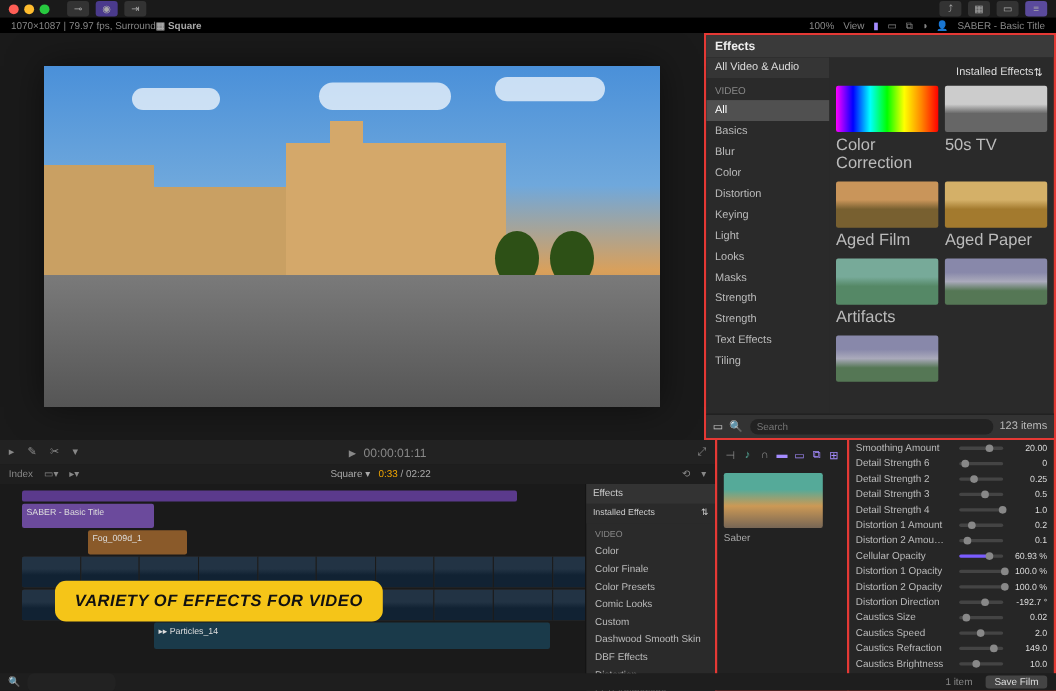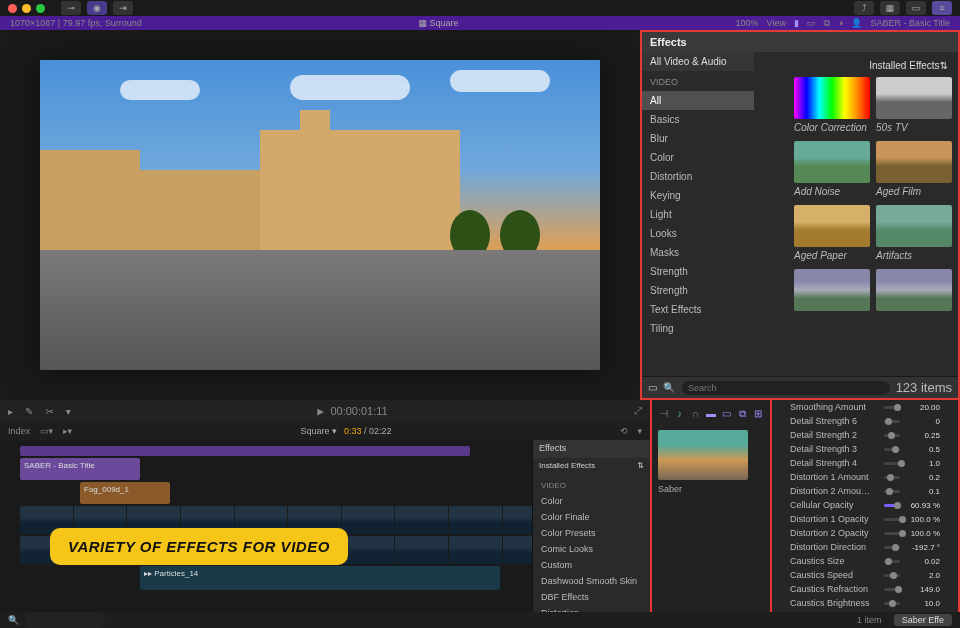--- a/index.html
+++ b/index.html
@@ -3,58 +3,58 @@
 <meta charset="utf-8">
 <style>
 * { margin:0; padding:0; box-sizing:border-box; font-family:-apple-system,BlinkMacSystemFont,"Helvetica Neue",Arial,sans-serif; }
 body { background:#1a1a1a; color:#ccc; font-size:10px; overflow:hidden; width:960px; height:628px; position:relative; }
 .toolbar { height:16px; background:#1a1a1a; display:flex; align-items:center; padding:0 8px; gap:6px; }
 .traffic { display:flex; gap:5px; margin-right:10px; }
 .dot { width:9px; height:9px; border-radius:50%; }
 .dot.r{background:#ff5f56;} .dot.y{background:#ffbd2e;} .dot.g{background:#27c93f;}
 .tb-btn { width:20px; height:14px; background:#333; border-radius:3px; display:flex; align-items:center; justify-content:center; color:#aaa; font-size:9px; }
 .tb-right { margin-left:auto; display:flex; gap:6px; }
-.infobar { height:14px; background:#4c1d95; display:flex; align-items:center; padding:0 10px; color:#888; font-size:9px; }
-.infobar .center { flex:1; text-align:center; color:#aaa; }
+.infobar { height:14px; background:#000000; display:flex; align-items:center; padding:0 10px; color:#888; font-size:9px; }
+.infobar .center { flex:1; text-align:left; color:#aaa;font-weight:bold; }
 .infobar .right { display:flex; gap:8px; align-items:center; }
 .main { display:flex; height:370px; }
 .viewer { flex:1; display:flex; align-items:center; justify-content:center; background:#1a1a1a; padding:20px; }
 .viewer-canvas { width:560px; height:310px; background:linear-gradient(to bottom,#4a90d9 0%,#6fa8dc 35%,#d9a05b 60%,#8a7355 100%); position:relative; overflow:hidden; box-shadow:0 0 30px rgba(0,0,0,0.5); }
 .sky-cloud { position:absolute; background:rgba(255,255,255,0.7); border-radius:20px; }
 .c1{top:20px;left:80px;width:80px;height:20px;} .c2{top:15px;left:250px;width:120px;height:25px;} .c3{top:10px;right:50px;width:100px;height:22px;}
 .building { position:absolute; bottom:100px; background:#c9a063; }
 .b1{left:0;width:100px;height:120px;} .b2{left:100px;width:120px;height:100px;} .b3{left:220px;width:200px;height:140px;background:#d4a86a;}
 .tower{position:absolute;bottom:200px;left:260px;width:30px;height:60px;background:#d4a86a;}
 .street{position:absolute;bottom:0;left:0;right:0;height:120px;background:linear-gradient(to bottom,#7a7a7a,#555);}
 .tree{position:absolute;bottom:110px;width:40px;height:50px;background:#2d5016;border-radius:50%;}
 .t1{right:60px;} .t2{right:110px;}
 .effects-panel { width:320px; background:#2a2a2a; border:2px solid #e53935; display:flex; flex-direction:column; }
 .ef-header { background:#3a3a3a; padding:4px 8px; font-size:11px; font-weight:600; color:#eee; }
-.ef-body { flex:1; display:flex; overflow:hidden;gap:34px; }
+.ef-body { flex:1; display:flex; overflow:hidden; }
 .ef-cats { width:112px; background:#2a2a2a; overflow-y:auto; }
 .ef-cat { padding:4px 8px; font-size:10px; color:#bbb; cursor:pointer; }
 .ef-cat.top { background:#353535; color:#ddd; }
 .ef-cat.section { color:#888; font-size:9px; text-transform:uppercase; padding-top:6px; }
 .ef-cat.active { background:#505050; color:#fff; }
 .ef-thumbs { flex:1; padding:6px; display:flex; flex-direction:column; }
 .ef-thumbs-head { font-size:10px; color:#ddd; display:flex; justify-content:flex-end; padding:2px 4px 6px; }
 .thumb-grid { display:grid; grid-template-columns:1fr 1fr; gap:8px 6px; }
 .thumb { display:flex; flex-direction:column; }
 .thumb-img { height:42px; border-radius:2px; }
-.thumb-label { font-size:10px; color:#bbb; margin-top:3px;font-style:italic; }
+.thumb-label { font-size:15px; color:#bbb; margin-top:3px; }
 .tg-rainbow{background:linear-gradient(to right,#f0f,#00f,#0ff,#0f0,#ff0,#f80,#f00);}
 .tg-bw{background:linear-gradient(to bottom,#ccc 40%,#666 60%);}
 .tg-noise{background:linear-gradient(to bottom,#6a9 40%,#585 60%);}
 .tg-aged{background:linear-gradient(to bottom,#c9955a 40%,#786030 60%);}
 .tg-paper{background:linear-gradient(to bottom,#d4b068 40%,#a37a2e 60%);}
 .tg-art{background:linear-gradient(to bottom,#7a9 40%,#586 60%);}
 .tg-mtn{background:linear-gradient(to bottom,#88a 30%,#aab 50%,#575 70%);}
 .ef-search { height:22px; background:#333; display:flex; align-items:center; padding:0 6px; gap:6px; border-top:1px solid #1a1a1a; }
 .ef-search input { flex:1; background:#222; border:none; color:#ccc; padding:2px 6px; font-size:9px; border-radius:8px; outline:none; }
-.ef-count { font-size:13px; color:#bbb; }
+.ef-count { font-size:10px; color:#bbb; }
 .lower { display:flex; height:228px; }
 .timeline { flex:1; background:#1a1a1a; display:flex; flex-direction:column; position:relative; }
 .tl-toolbar { height:22px; background:#222; display:flex; align-items:center; padding:0 8px; gap:12px; color:#888; }
 .tl-toolbar .tc { color:#888; font-family:monospace; font-size:11px; }
 .tl-idx { height:18px; background:#1e1e1e; display:flex; align-items:center; padding:0 8px; gap:10px; color:#888; font-size:9px; }
 .tl-idx .dur { color:#aaa; }
 .tl-idx .dur .cur { color:#f2a600; }
 .tl-tracks { flex:1; background:#1a1a1a; padding:4px 0; position:relative; overflow:hidden; }
 .track { height:22px; margin:2px 20px; border-radius:2px; position:relative; }
 .track.purple { background:#5b3a8c; }
@@ -69,21 +69,21 @@
 .tlb-head { height:18px; background:#333; padding:3px 6px; font-size:9px; color:#ccc; display:flex; justify-content:space-between; }
 .tlb-list { padding:2px 0; }
 .tlb-item { padding:3px 8px; font-size:9px; color:#bbb; }
 .clip-panel { width:120px; background:#222; border:2px solid #e53935; border-top:none; border-right:none; padding:6px; }
 .clip-panel .tools { height:18px; display:flex; gap:4px; align-items:center; margin-bottom:6px; }
 .clip-panel .tool { width:14px; height:14px; color:#888; font-size:10px; text-align:center; }
 .clip-panel .tool.active { color:#a58cff; }
 .clip-thumb { width:90px; height:50px; background:linear-gradient(to bottom,#5a9 30%,#c95 60%,#765 100%); border-radius:2px; }
 .clip-name { font-size:9px; color:#aaa; margin-top:4px; }
 .inspector { width:190px; background:#262626; border:2px solid #e53935; border-top:none; overflow-y:auto; font-size:9px; }
-.insp-row { display:flex; align-items:center; padding:2px 18px; gap:4px; }
+.insp-row { display:flex; align-items:center; padding:2px 6px; gap:4px; }
 .insp-row .lbl { width:90px; color:#bbb; white-space:nowrap; overflow:hidden; text-overflow:ellipsis; }
 .insp-row .sld { flex:1; height:3px; background:#444; border-radius:2px; position:relative; }
 .insp-row .sld.hl { background:linear-gradient(to right,#7a5cff 60%,#444 60%); }
 .insp-row .sld .knob { position:absolute; top:-2px; width:7px; height:7px; background:#888; border-radius:50%; }
 .insp-row .val { width:36px; text-align:right; color:#ddd; font-size:8px; }
 .footer { position:absolute; bottom:0; left:0; right:0; height:16px; background:#1e1e1e; display:flex; align-items:center; padding:0 8px; color:#888; font-size:9px; }
 .footer .fr { margin-left:auto; display:flex; gap:12px; align-items:center; }
 .footer .save-btn { background:#444; padding:1px 8px; border-radius:3px; color:#ddd; }
 ::-webkit-scrollbar{width:6px;height:6px;} ::-webkit-scrollbar-thumb{background:#444;border-radius:3px;}
 </style>
@@ -165,24 +165,20 @@
         <div class="thumb-grid" id="thumb-grid">
             <div class="thumb">
               <div class="thumb-img tg-rainbow"></div>
               <div class="thumb-label">Color Correction</div>
             </div>
             <div class="thumb">
               <div class="thumb-img tg-bw"></div>
               <div class="thumb-label">50s TV</div>
             </div>
             <div class="thumb">
-              <div class="thumb-img tg-noise"></div>
-              <div class="thumb-label">Add Noise</div>
-            </div>
-            <div class="thumb">
               <div class="thumb-img tg-aged"></div>
               <div class="thumb-label">Aged Film</div>
             </div>
             <div class="thumb">
               <div class="thumb-img tg-paper"></div>
               <div class="thumb-label">Aged Paper</div>
             </div>
             <div class="thumb">
               <div class="thumb-img tg-art"></div>
               <div class="thumb-label">Artifacts</div>
@@ -412,15 +408,15 @@
         <div class="val">0.95</div>
       </div>
     </div>
 </div>
 
 <div class="footer">
   <span>🔍</span>
   <input style="width: 80px; background: rgb(34, 34, 34); border: none; margin: 0px 6px; color: rgb(204, 204, 204); padding: 1px 4px; border-radius: 6px;">
   <div class="fr">
     <span>1 item</span>
-    <span class="save-btn">Saber Effe</span>
+    <span class="save-btn">Save Film</span>
   </div>
 </div>
 
 </body></html>

